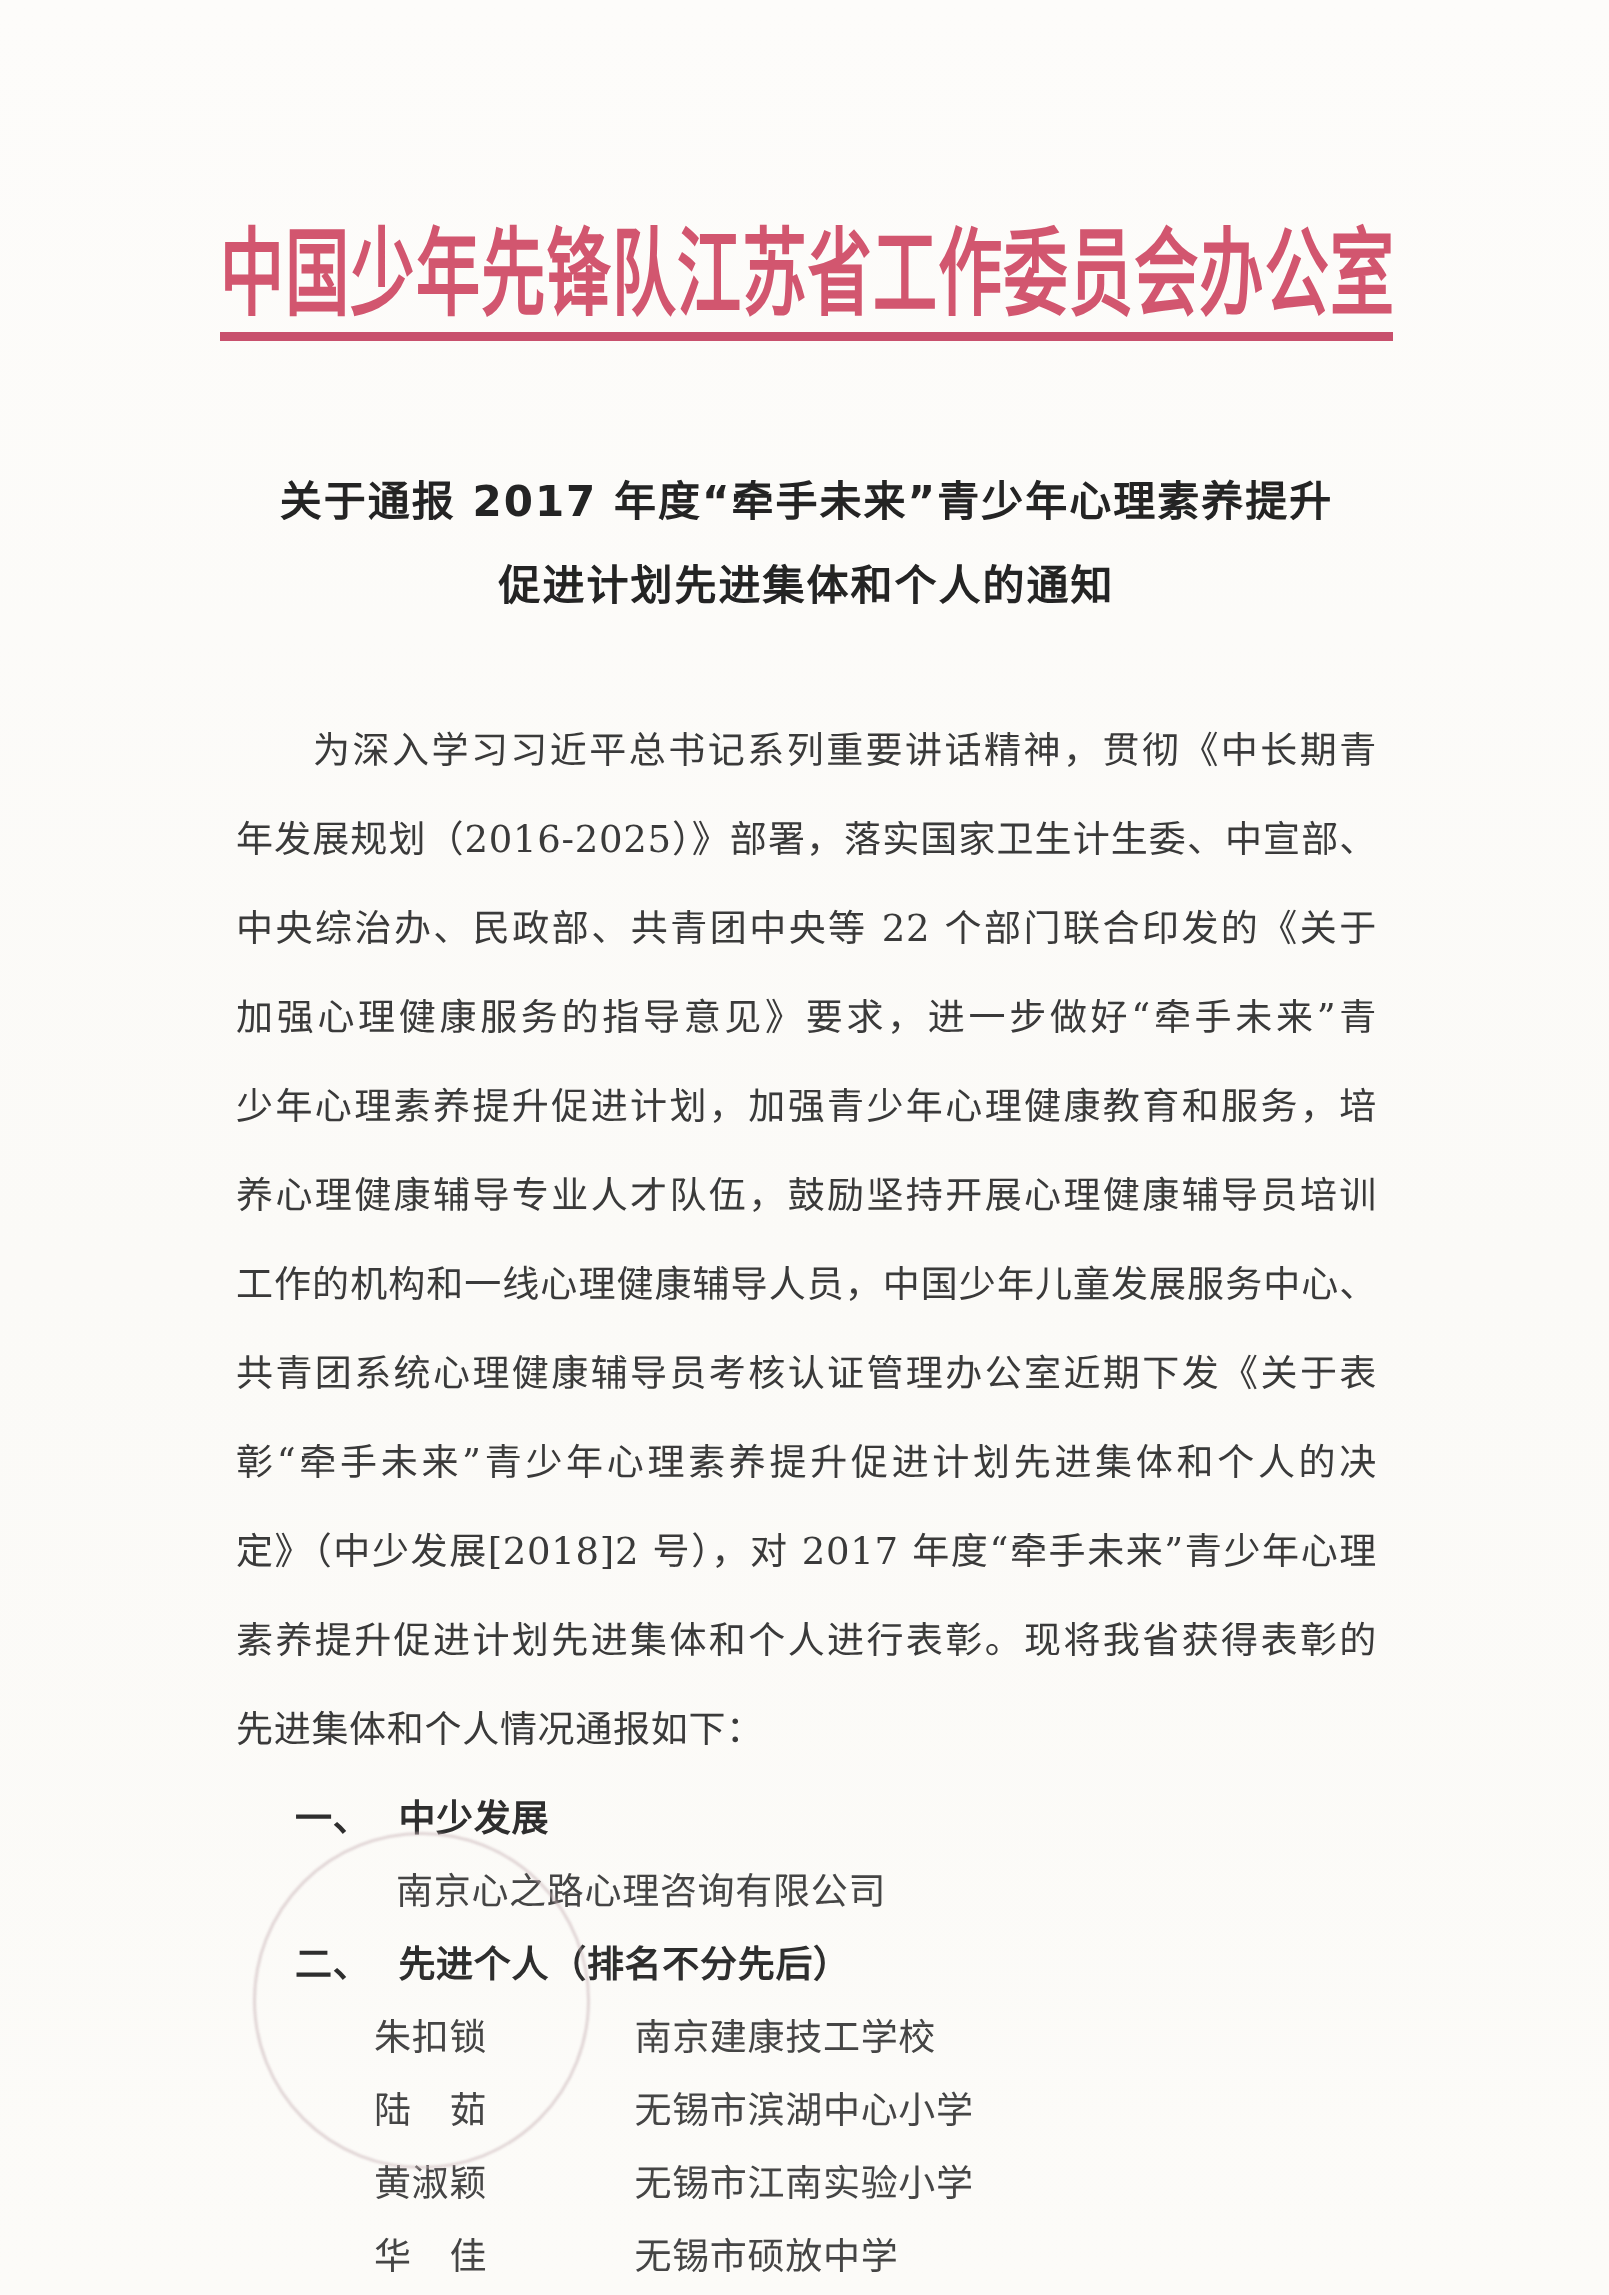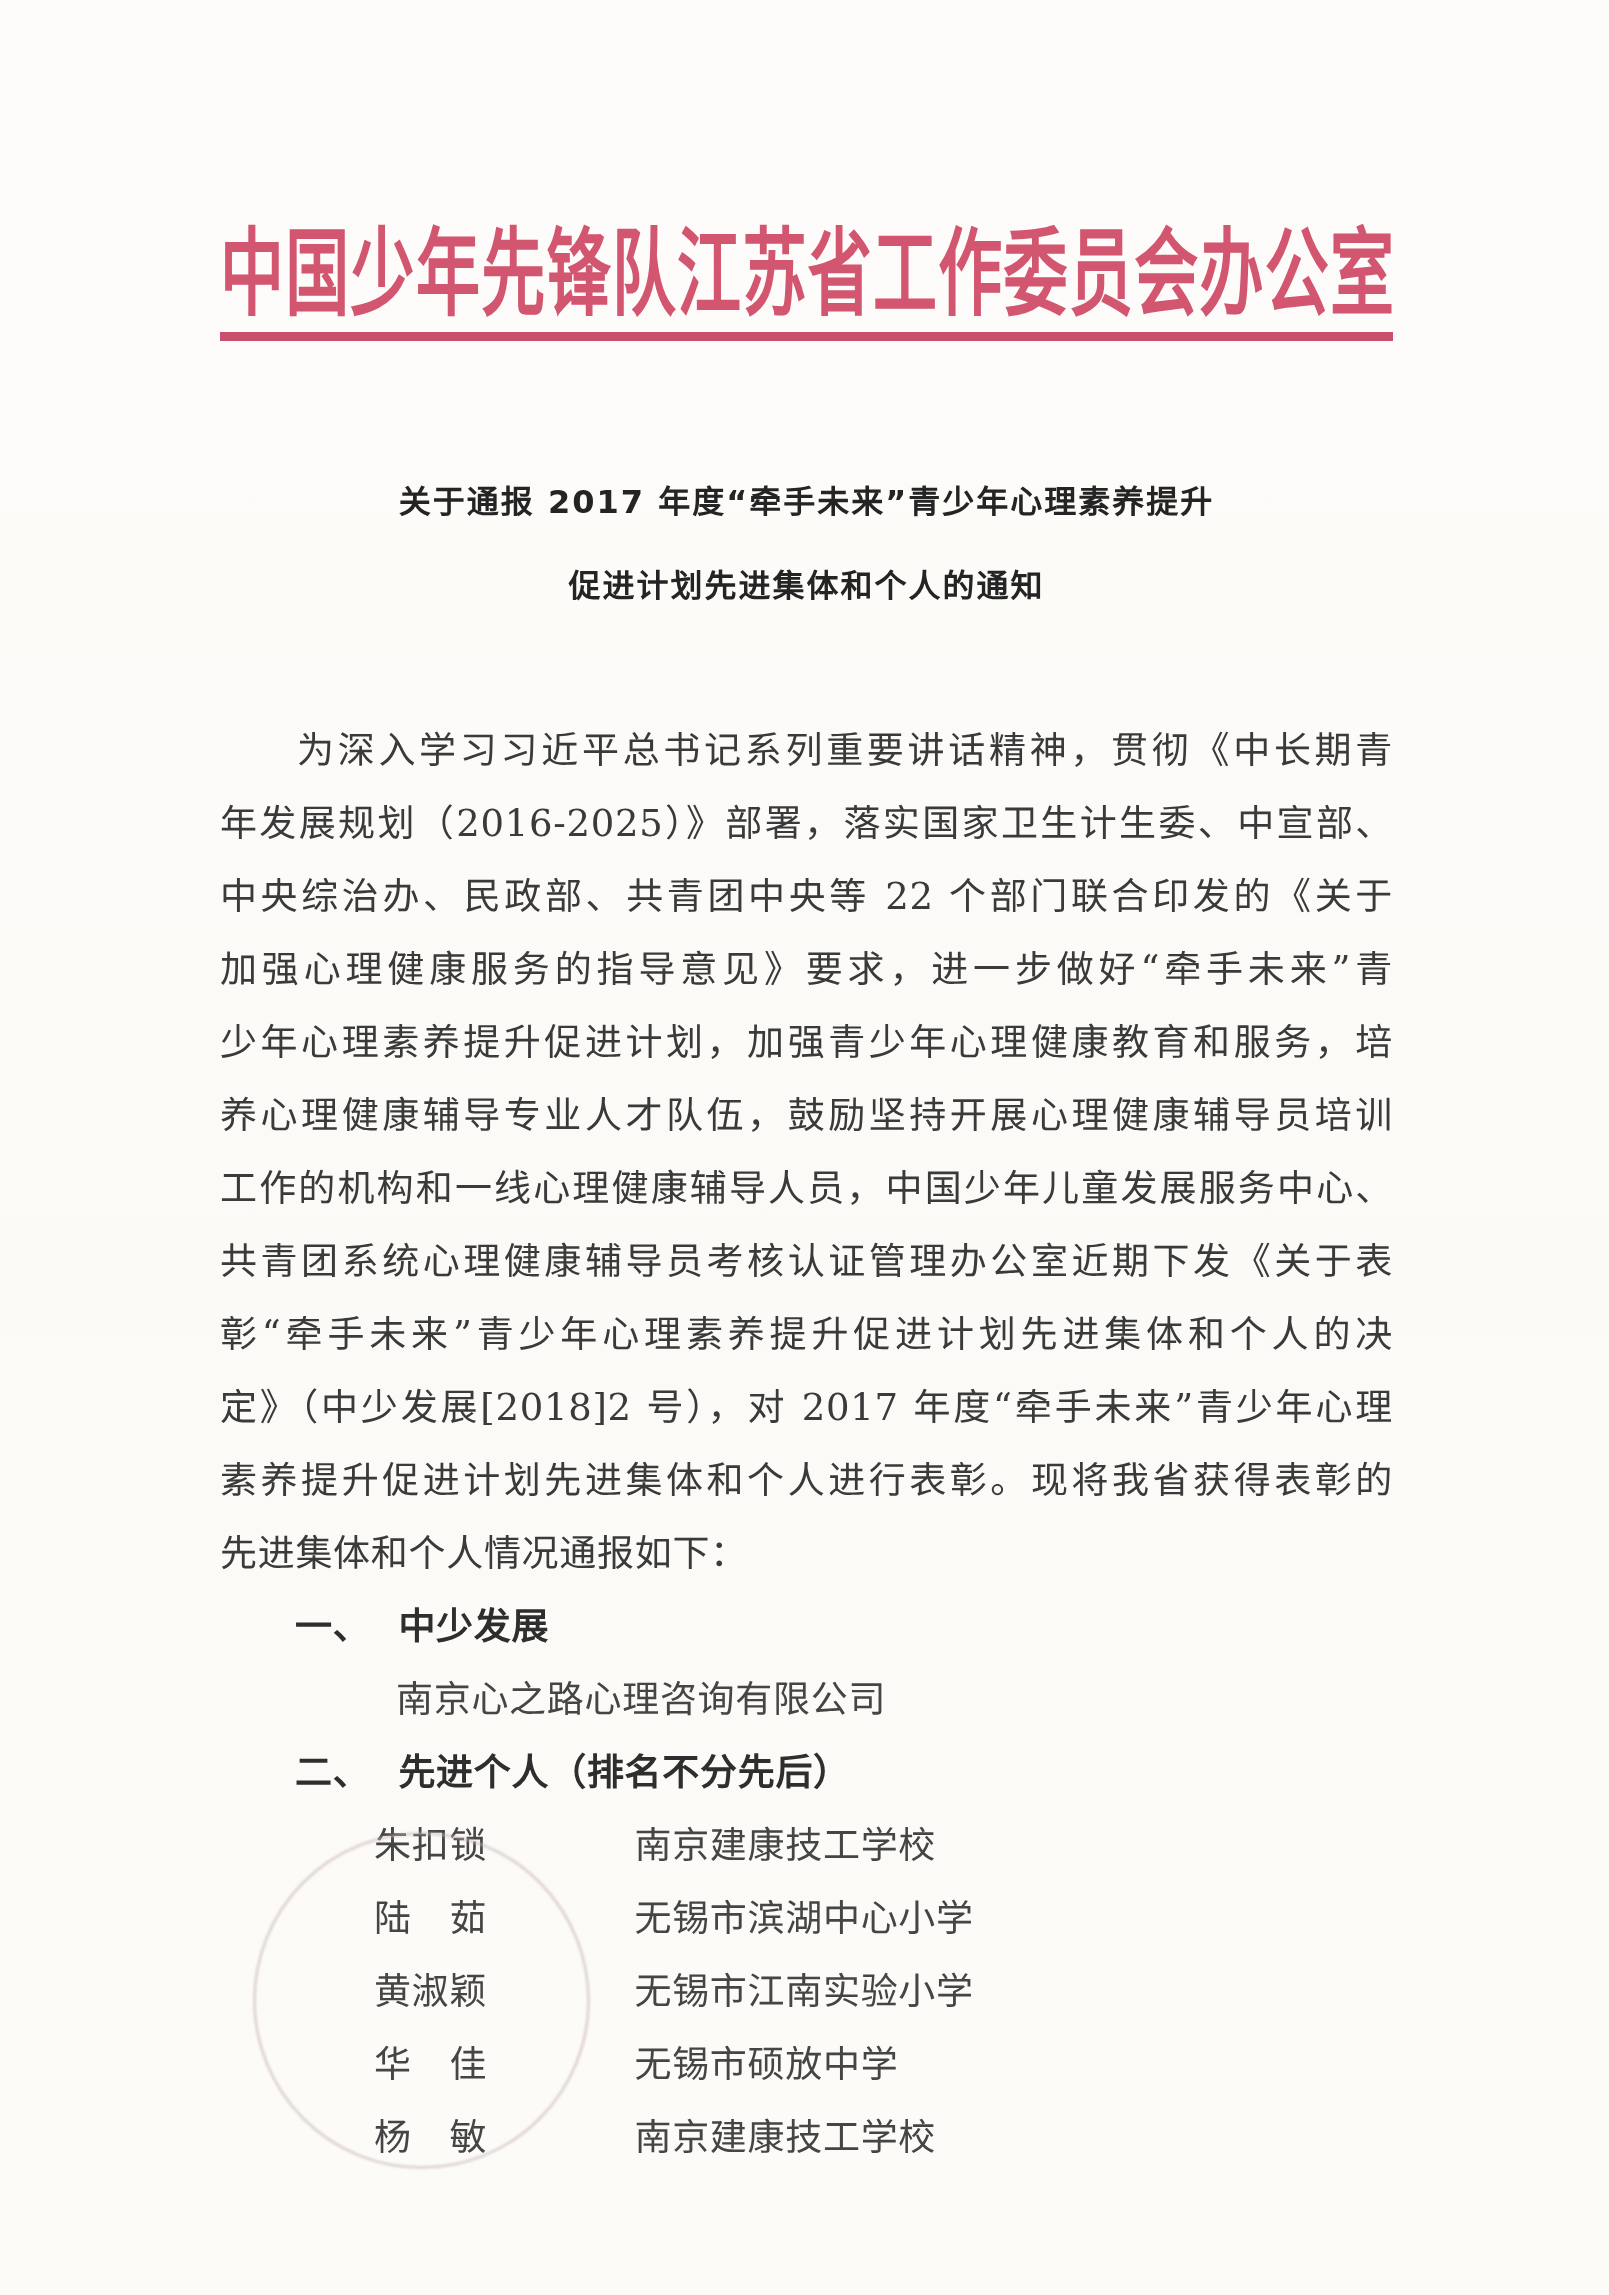--- a/index.html
+++ b/index.html
@@ -27,27 +27,27 @@
   .red-rule{
     height:8.7px;margin-top:4px;
     background:var(--rule-red,#c8506d);
   }
   
   .doc-title{
     margin:119px 0 0;
     text-align:center;
     font-family:"DejaVu Sans", sans-serif;
     font-weight:bold;
-    font-size:32px;line-height:84px;letter-spacing:2px;
+    font-size:42px;line-height:84px;letter-spacing:2px;
     color:#242424;
   }
   .t-line{display:block;}
   
   .body{margin-top:86px;font-size:37px;line-height:73px;}
-  p.line{margin:0;text-align:justify;letter-spacing:0.7px;}
+  p.line{margin:16px;text-align:justify;letter-spacing:0.7px;}
   p.line.just{text-align-last:justify;}
   p.line.indent{text-indent:77px;}
   
   .sec{
     padding-left:75px;
     font-family:"DejaVu Sans", sans-serif;
     font-weight:bold;font-size:37px;line-height:73px;
     color:#2e2e2e;letter-spacing:0.7px;
   }
   .sec .heading{margin-left:28px;}

